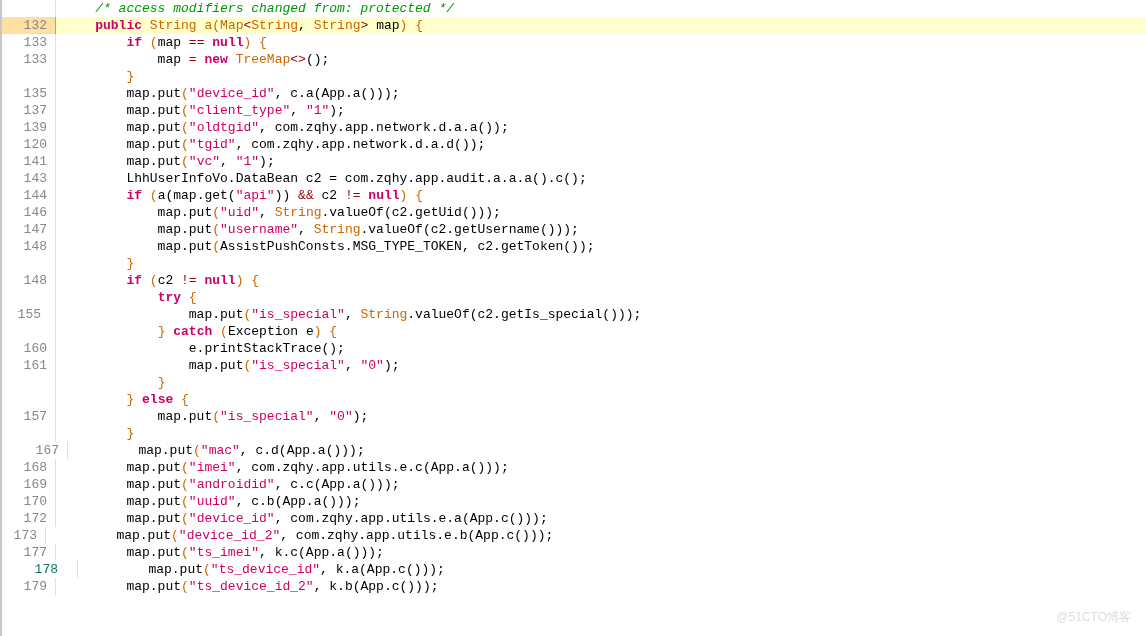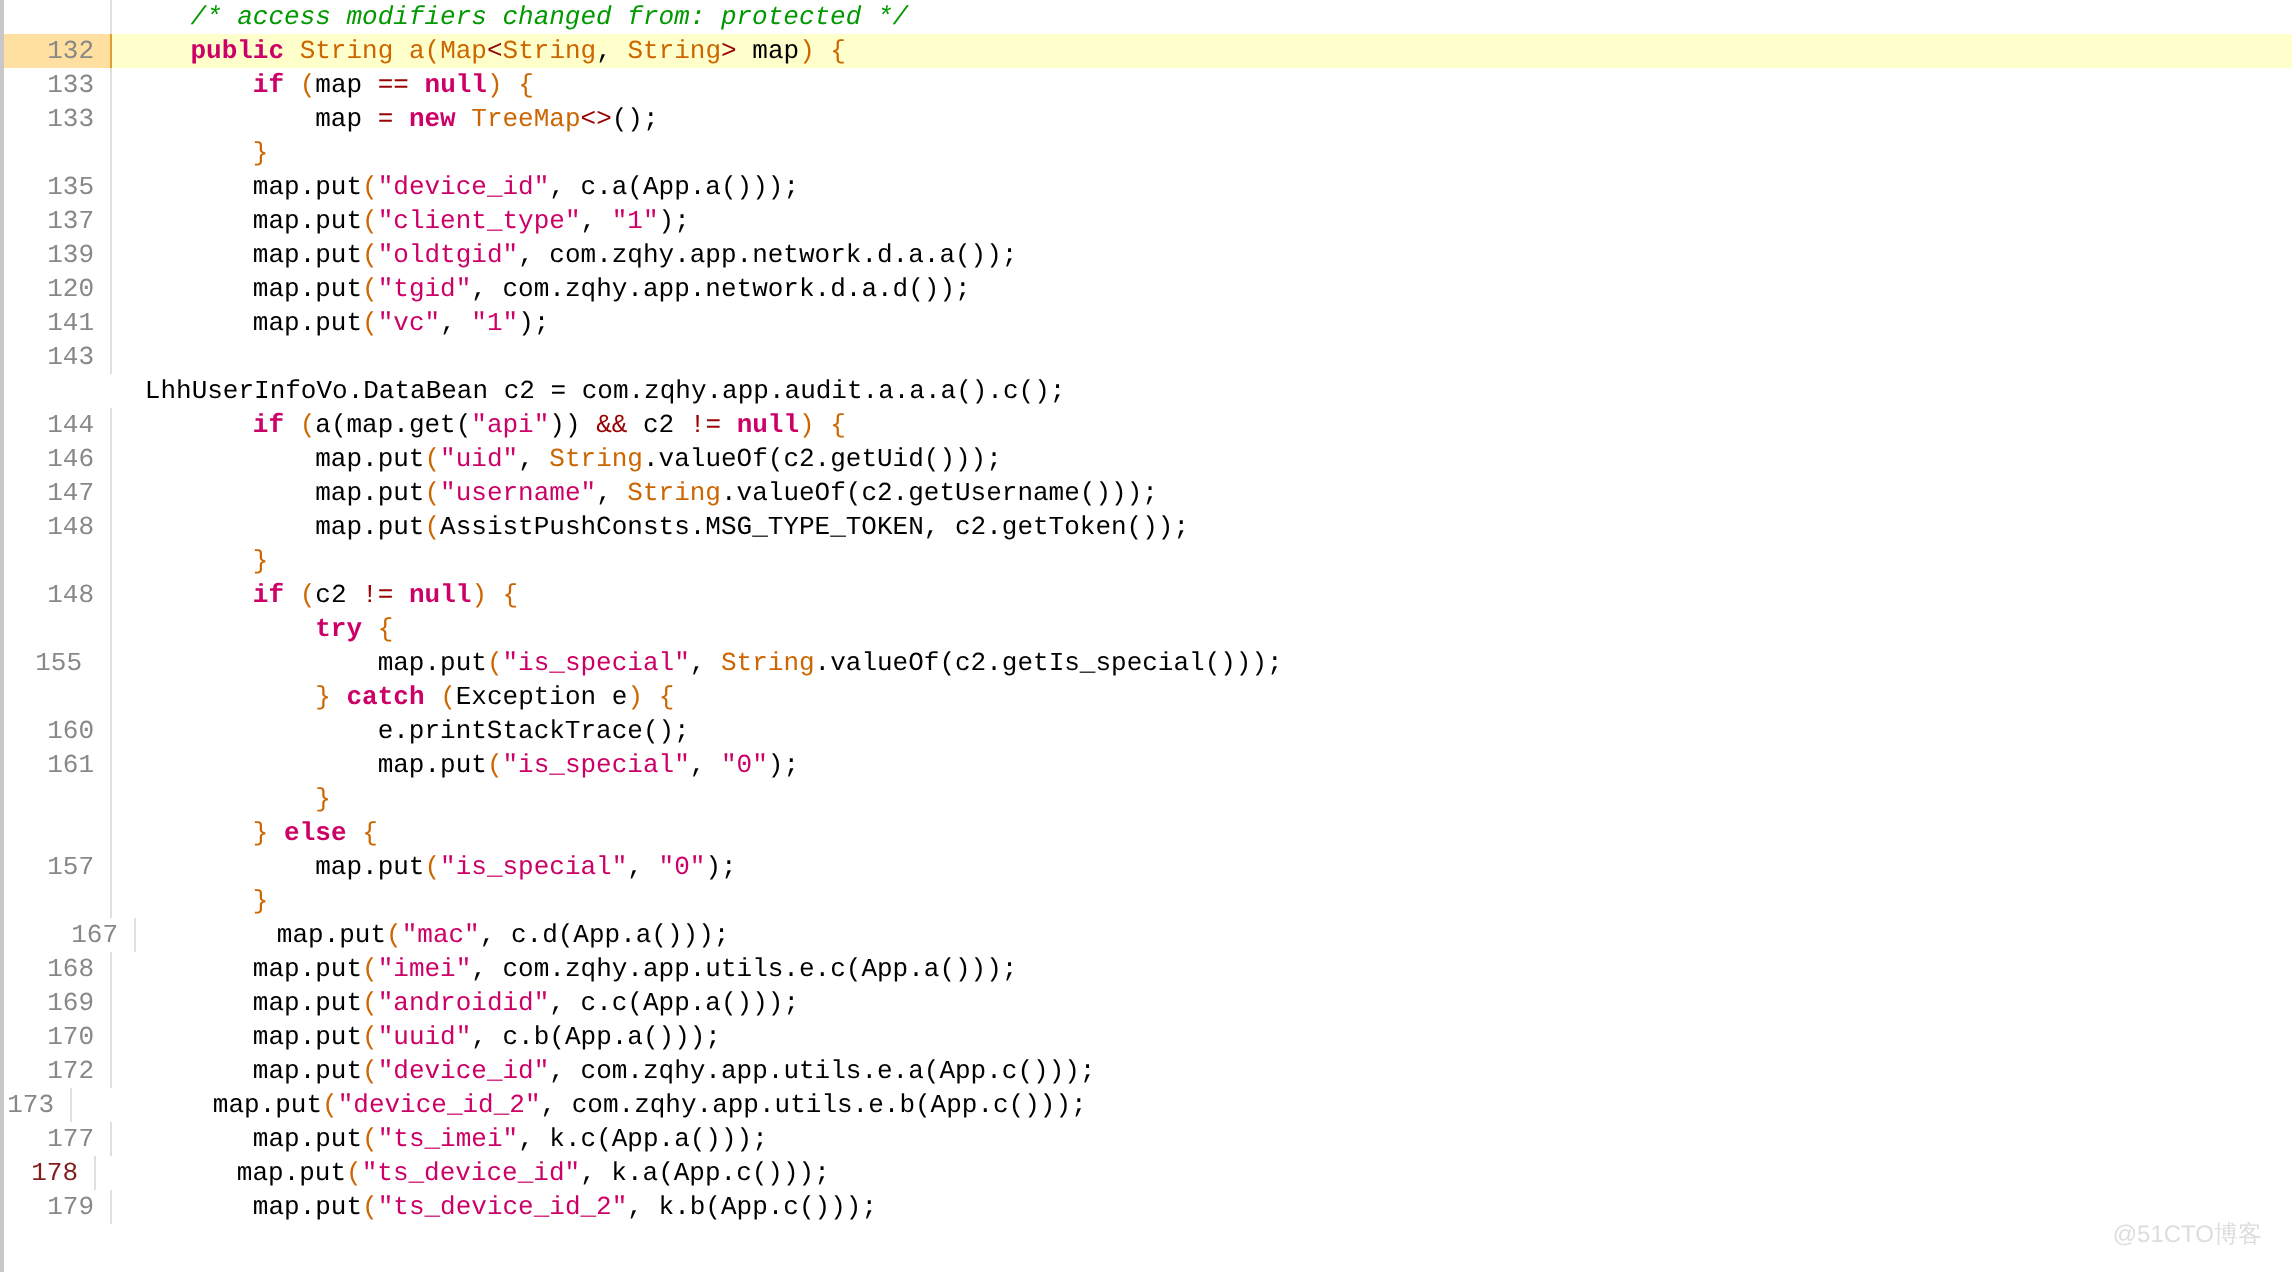--- a/index.html
+++ b/index.html
@@ -96,21 +96,21 @@
       <div class="line" style="flex: 1 1 0%; padding-left: 8px;">        map.put<span class="paren">(</span><span class="string">"oldtgid"</span>, com.zqhy.app.network.d.a.a());</div>
     </div>
     <div style="display: flex; width: 100%;">
       <div class="line" style="width: 54px; text-align: right; padding-right: 8px; color: rgb(136, 136, 136); border-right: 1px solid rgb(224, 224, 224); flex-shrink: 0;">120</div>
       <div class="line" style="flex: 1 1 0%; padding-left: 8px;">        map.put<span class="paren">(</span><span class="string">"tgid"</span>, com.zqhy.app.network.d.a.d());</div>
     </div>
     <div style="display: flex; width: 100%;">
       <div class="line" style="width: 54px; text-align: right; padding-right: 8px; color: rgb(136, 136, 136); border-right: 1px solid rgb(224, 224, 224); flex-shrink: 0;">141</div>
       <div class="line" style="flex: 1 1 0%; padding-left: 8px;">        map.put<span class="paren">(</span><span class="string">"vc"</span>, <span class="string">"1"</span>);</div>
     </div>
-    <div style="display: flex; width: 100%; flex-direction: column;">
+    <div style="display: flex; width: 100%;">
       <div class="line" style="width: 54px; text-align: right; padding-right: 8px; color: rgb(136, 136, 136); border-right: 1px solid rgb(224, 224, 224); flex-shrink: 0;">143</div>
       <div class="line" style="flex: 1 1 0%; padding-left: 8px;">        LhhUserInfoVo.DataBean c2 = com.zqhy.app.audit.a.a.a().c();</div>
     </div>
     <div style="display: flex; width: 100%;">
       <div class="line" style="width: 54px; text-align: right; padding-right: 8px; color: rgb(136, 136, 136); border-right: 1px solid rgb(224, 224, 224); flex-shrink: 0;">144</div>
       <div class="line" style="flex: 1 1 0%; padding-left: 8px;">        <span class="keyword">if</span><span class="paren"> (</span>a(map.get(<span class="string">"api"</span>)) <span class="darkred">&amp;&amp;</span> c2 <span class="darkred">!=</span> <span class="kw-null">null</span><span class="paren">) </span><span class="brace">{</span></div>
     </div>
     <div style="display: flex; width: 100%;">
       <div class="line" style="width: 54px; text-align: right; padding-right: 8px; color: rgb(136, 136, 136); border-right: 1px solid rgb(224, 224, 224); flex-shrink: 0;">146</div>
       <div class="line" style="flex: 1 1 0%; padding-left: 8px;">            map.put<span class="paren">(</span><span class="string">"uid"</span>, <span class="type">String</span>.valueOf(c2.getUid()));</div>
@@ -181,29 +181,29 @@
     </div>
     <div style="display: flex; width: 100%;">
       <div class="line" style="width: 54px; text-align: right; padding-right: 8px; color: rgb(136, 136, 136); border-right: 1px solid rgb(224, 224, 224); flex-shrink: 0;">170</div>
       <div class="line" style="flex: 1 1 0%; padding-left: 8px;">        map.put<span class="paren">(</span><span class="string">"uuid"</span>, c.b(App.a()));</div>
     </div>
     <div style="display: flex; width: 100%;">
       <div class="line" style="width: 54px; text-align: right; padding-right: 8px; color: rgb(136, 136, 136); border-right: 1px solid rgb(224, 224, 224); flex-shrink: 0;">172</div>
       <div class="line" style="flex: 1 1 0%; padding-left: 8px;">        map.put<span class="paren">(</span><span class="string">"device_id"</span>, com.zqhy.app.utils.e.a(App.c()));</div>
     </div>
     <div style="display: flex; width: 100%;">
-      <div class="line" style="width: 34px; text-align: right; padding-right: 8px; color: rgb(136, 136, 136); border-right: 1px solid rgb(224, 224, 224); flex-shrink: 0;">173</div>
+      <div class="line" style="width: 44px; text-align: right; padding-right: 8px; color: rgb(136, 136, 136); border-right: 1px solid rgb(224, 224, 224); flex-shrink: 0;">173</div>
       <div class="line" style="flex: 1 1 0%; padding-left: 8px;">        map.put<span class="paren">(</span><span class="string">"device_id_2"</span>, com.zqhy.app.utils.e.b(App.c()));</div>
     </div>
     <div style="display: flex; width: 100%;">
       <div class="line" style="width: 54px; text-align: right; padding-right: 8px; color: rgb(136, 136, 136); border-right: 1px solid rgb(224, 224, 224); flex-shrink: 0;">177</div>
       <div class="line" style="flex: 1 1 0%; padding-left: 8px;">        map.put<span class="paren">(</span><span class="string">"ts_imei"</span>, k.c(App.a()));</div>
     </div>
     <div style="display: flex; width: 100%;">
-      <div class="line" style="width: 46px; text-align: right; padding-right: 8px; color: #7f1d1d; border-right: 1px solid rgb(224, 224, 224); flex-shrink: 0;">178</div>
+      <div class="line" style="width: 76px; text-align: right; padding-right: 19px; color: #0f766e; border-right: 1px solid rgb(224, 224, 224); flex-shrink: 0;">178</div>
       <div class="line" style="flex: 1 1 0%; padding-left: 8px;">        map.put<span class="paren">(</span><span class="string">"ts_device_id"</span>, k.a(App.c()));</div>
     </div>
     <div style="display: flex; width: 100%;">
       <div class="line" style="width: 54px; text-align: right; padding-right: 8px; color: rgb(136, 136, 136); border-right: 1px solid rgb(224, 224, 224); flex-shrink: 0;">179</div>
       <div class="line" style="flex: 1 1 0%; padding-left: 8px;">        map.put<span class="paren">(</span><span class="string">"ts_device_id_2"</span>, k.b(App.c()));</div>
     </div>
   </div>
 <div class="watermark">@51CTO博客</div>
 
 </body></html>

